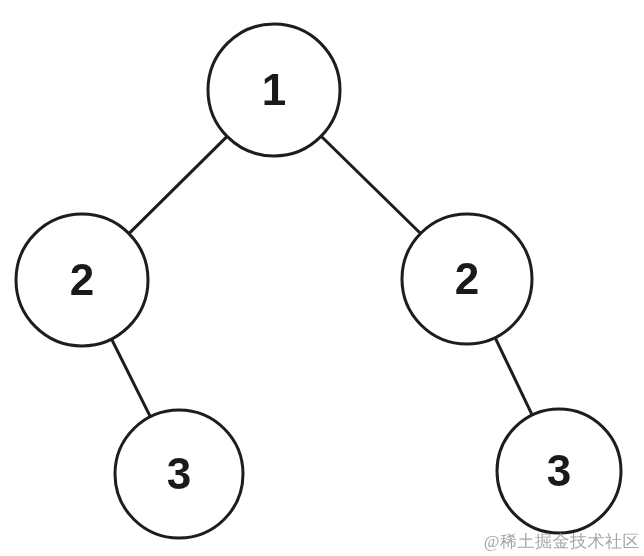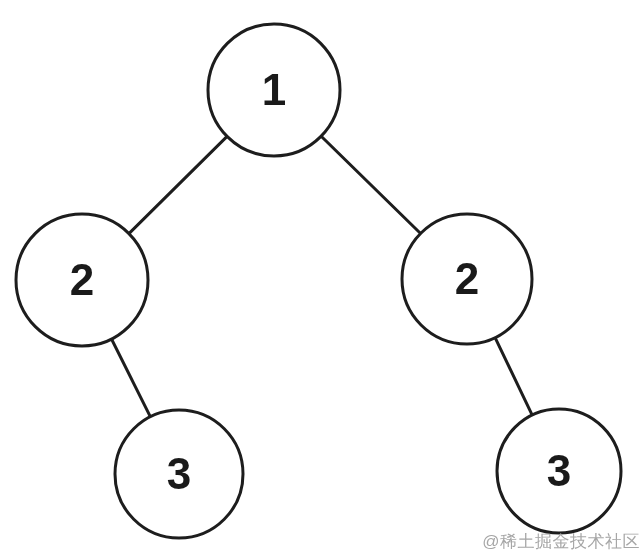--- a/index.html
+++ b/index.html
@@ -26,21 +26,21 @@
     font-family: "Liberation Sans", sans-serif;
     font-weight: bold;
     font-size: 44px;
   }
   .watermark {
     position: absolute;
     right: 4px;
     bottom: 3px;
     font-size: 17px;
     letter-spacing: 0.5px;
-    font-family: Liberation Sans, sans-serif;
+    font-family: Liberation Serif, serif;
     user-select: none;
   }
 </style>
 </head>
 <body>
 
 <div id="canvas">
   <svg id="tree-svg" width="644" height="556" viewBox="0 0 644 556" xmlns="http://www.w3.org/2000/svg">
       <line x1="227.1" y1="136.4" x2="128.9" y2="233.6" stroke="#1d1d1d" stroke-width="3" stroke-linecap="round"></line>
       <line x1="321.2" y1="136.2" x2="420.6" y2="233.5" stroke="#1d1d1d" stroke-width="3" stroke-linecap="round"></line>

